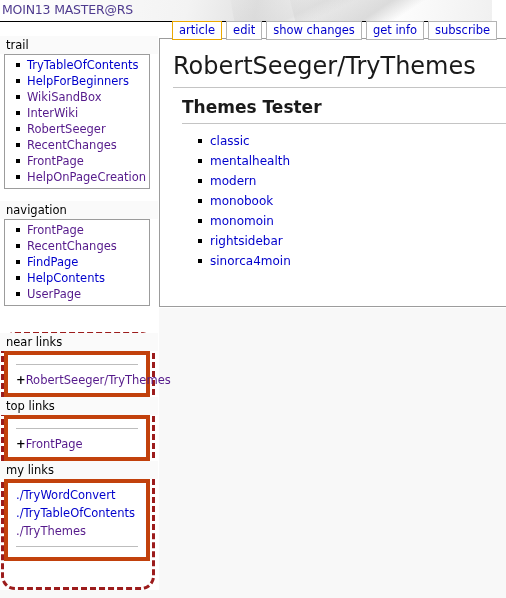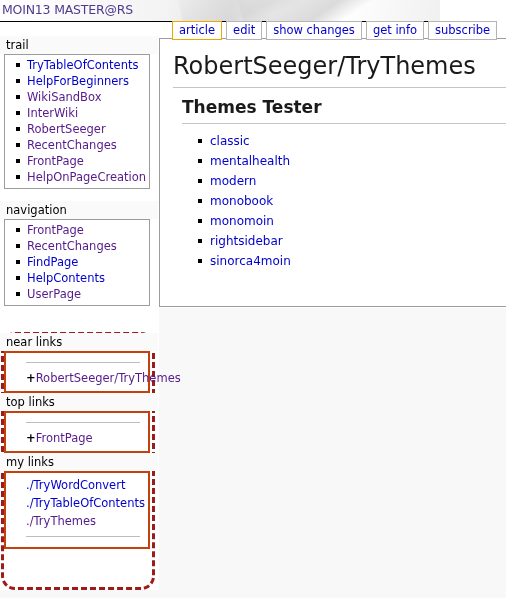--- a/index.html
+++ b/index.html
@@ -15,21 +15,21 @@
     position: relative;
     width: 506px;
     height: 598px;
     background: #ffffff;
   }
 
   
   #header {
     position: absolute;
     left: 0; top: 0;
-    width: 440px; height: 22px;
+    width: 492px; height: 22px;
     background: linear-gradient(100deg, #ffffff 0%, #f3f3f3 38%, #e2e2e2 52%, #fbfbfb 62%, #ffffff 78%, #f0f0f0 100%);
     border-bottom: 1px solid #000000;
     overflow: hidden;
   }
   #header .swoosh {
     position: absolute;
     right: -30px; top: -46px;
     width: 230px; height: 80px;
     background: linear-gradient(160deg, rgba(255,255,255,0) 0%, rgba(190,190,190,0.55) 48%, rgba(255,255,255,0) 60%);
     transform: rotate(-14deg);
@@ -132,24 +132,24 @@
     z-index: 9;
   }
 
   #lowergroups {
     position: absolute;
     left: 0; top: 333px;
     width: 158px;
     z-index: 10;
   }
   .plainbox {
-    border: 2px solid #c2410c;
+    border: 4px solid #c2410c;
     background: #ffffff;
     margin: 0 8px 0 4px;
-    padding: 3px 0 4px 12px;
+    padding: 3px 0 4px 0;
   }
   .plainbox hr {
     border: none;
     border-top: 1px solid #bdbdbd;
     margin: 6px 8px 6px 8px;
     height: 0;
   }
   .plainrow {
     font-size: 11.5px;
     line-height: 16px;

